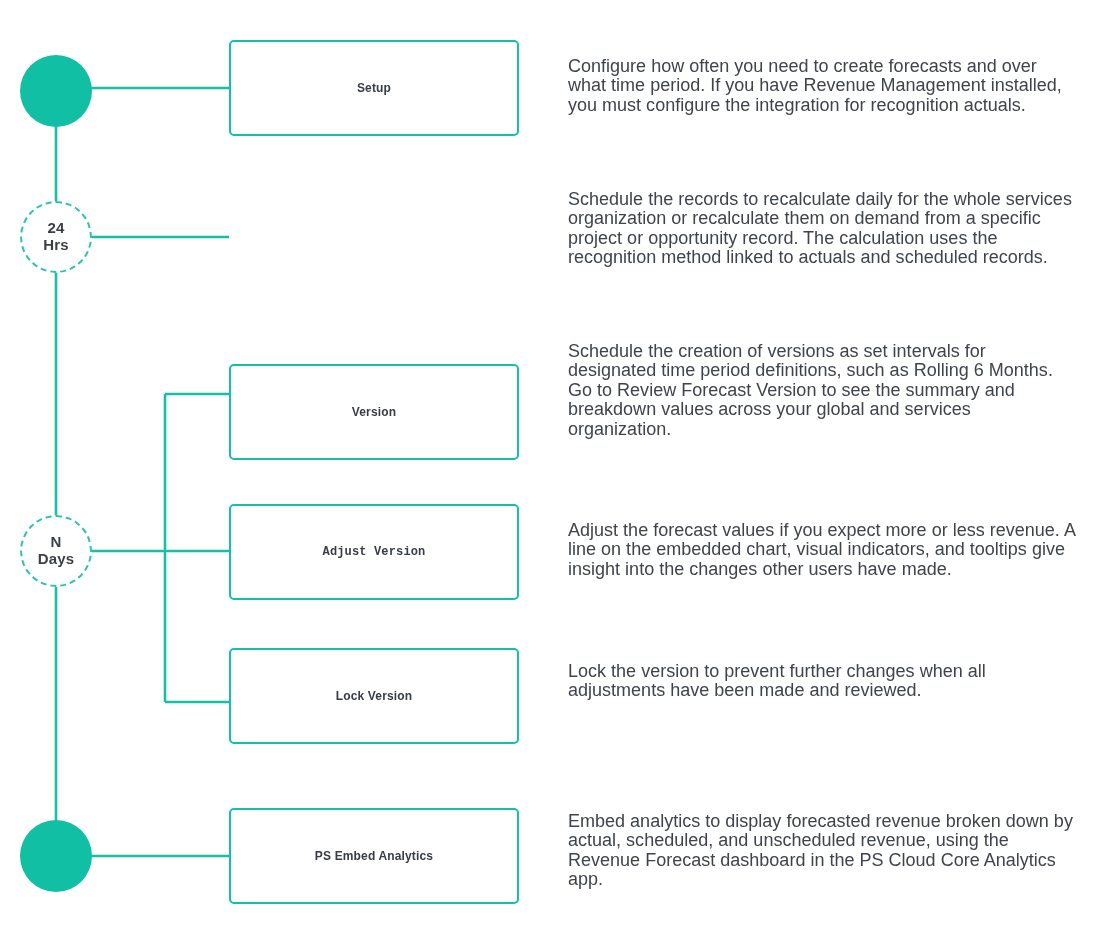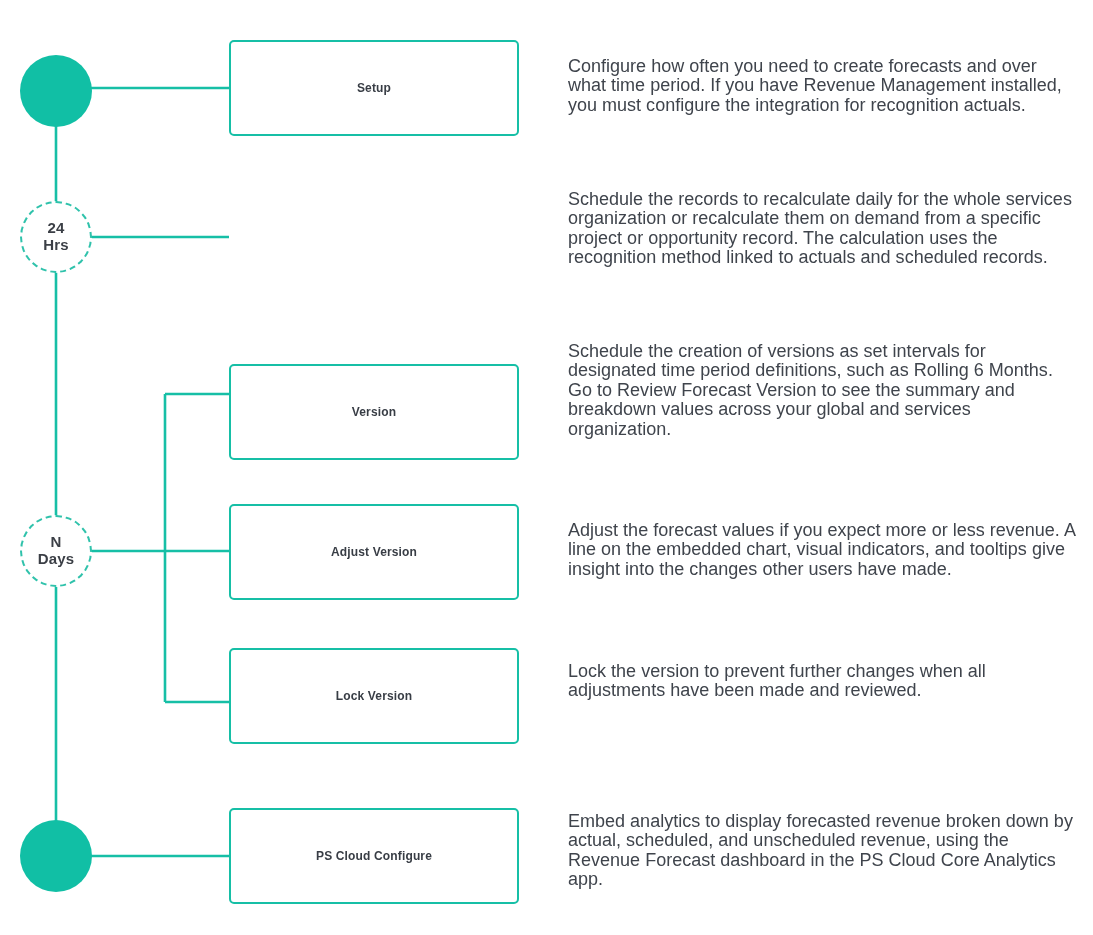--- a/index.html
+++ b/index.html
@@ -136,30 +136,30 @@
 
   <div class="stage-box" style="top:40px;">
     <span class="stage-label">Setup</span>
   </div>
 
 
   <div class="stage-box" style="top:344px;margin-top:20px;">
     <span class="stage-label">Version</span>
   </div>
 
-  <div class="stage-box" style="top:504px;">
+  <div class="stage-box" style="top:504px;font-family:Liberation Mono, monospace;">
     <span class="stage-label">Adjust Version</span>
   </div>
 
   <div class="stage-box" style="top:648px;">
     <span class="stage-label">Lock Version</span>
   </div>
 
   <div class="stage-box" style="top:808px;">
-    <span class="stage-label">PS Cloud Configure</span>
+    <span class="stage-label">PS Embed Analytics</span>
   </div>
 
   <div class="desc" style="top:57px;">Configure how often you need to create forecasts and over what time period. If you have Revenue Management installed, you must configure the integration for recognition actuals.</div>
 
   <div class="desc" style="top:190px;">Schedule the records to recalculate daily for the whole services organization or recalculate them on demand from a specific project or opportunity record. The calculation uses the recognition method linked to actuals and scheduled records.</div>
 
   <div class="desc" style="top:342px;">Schedule the creation of versions as set intervals for designated time period definitions, such as Rolling 6 Months. Go to Review Forecast Version to see the summary and breakdown values across your global and services organization.</div>
 
   <div class="desc" style="top:521px;">Adjust the forecast values if you expect more or less revenue. A line on the embedded chart, visual indicators, and tooltips give insight into the changes other users have made.</div>
 

